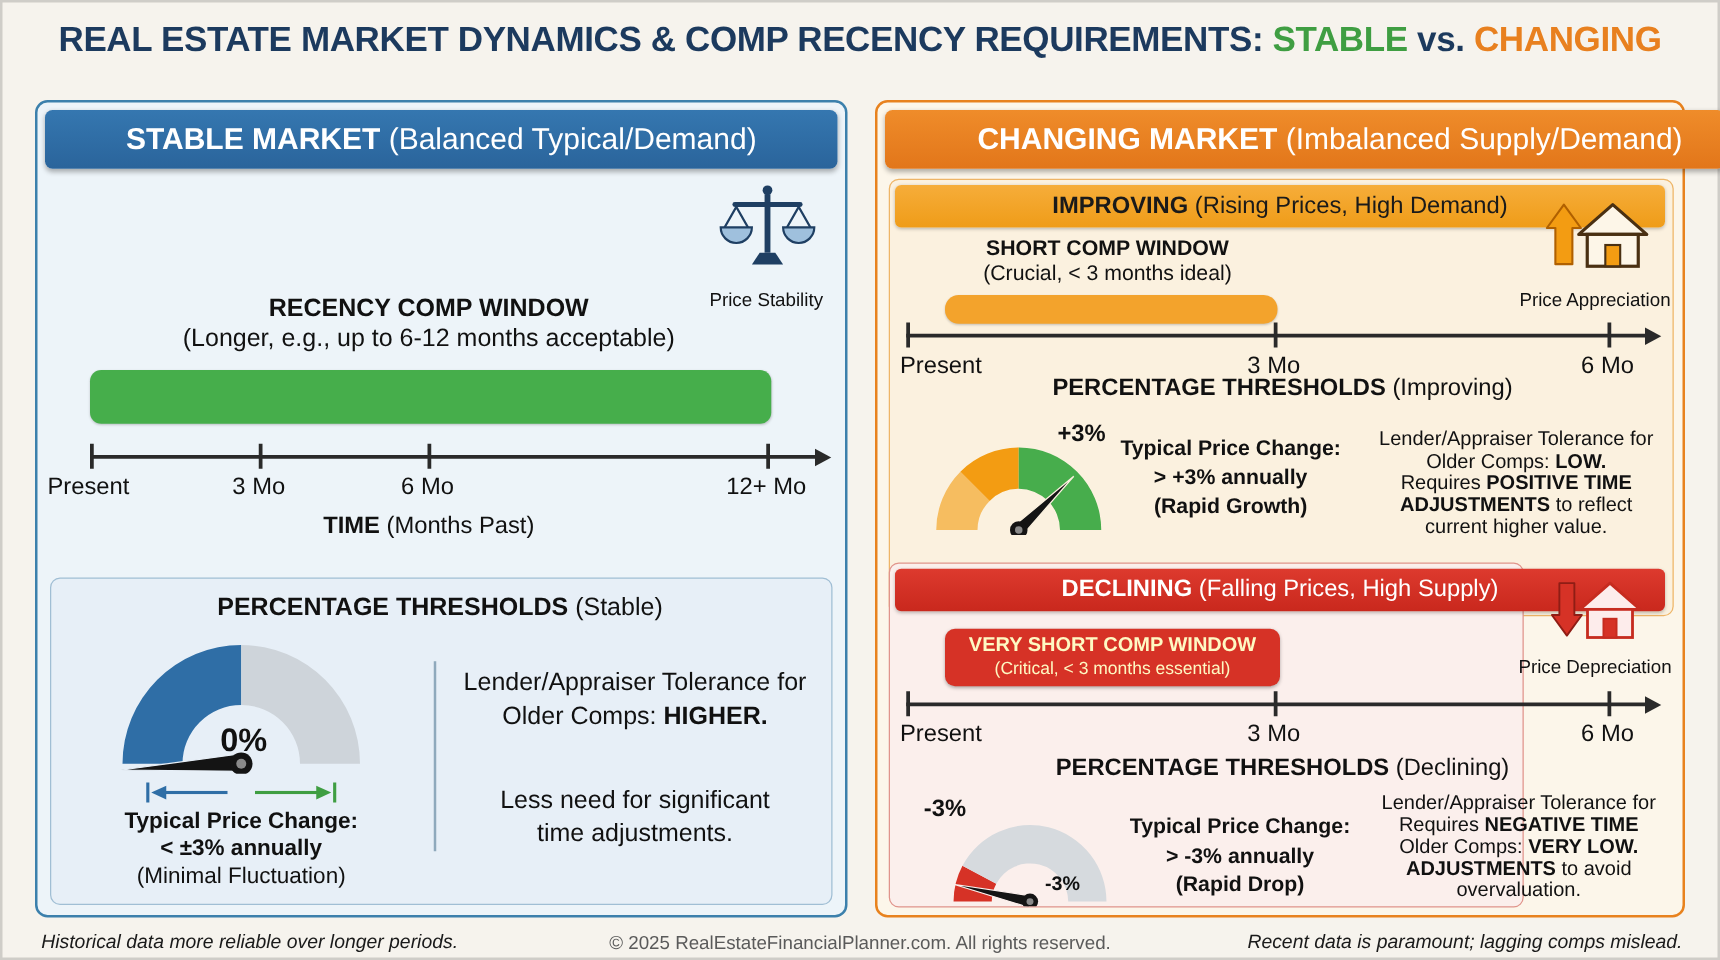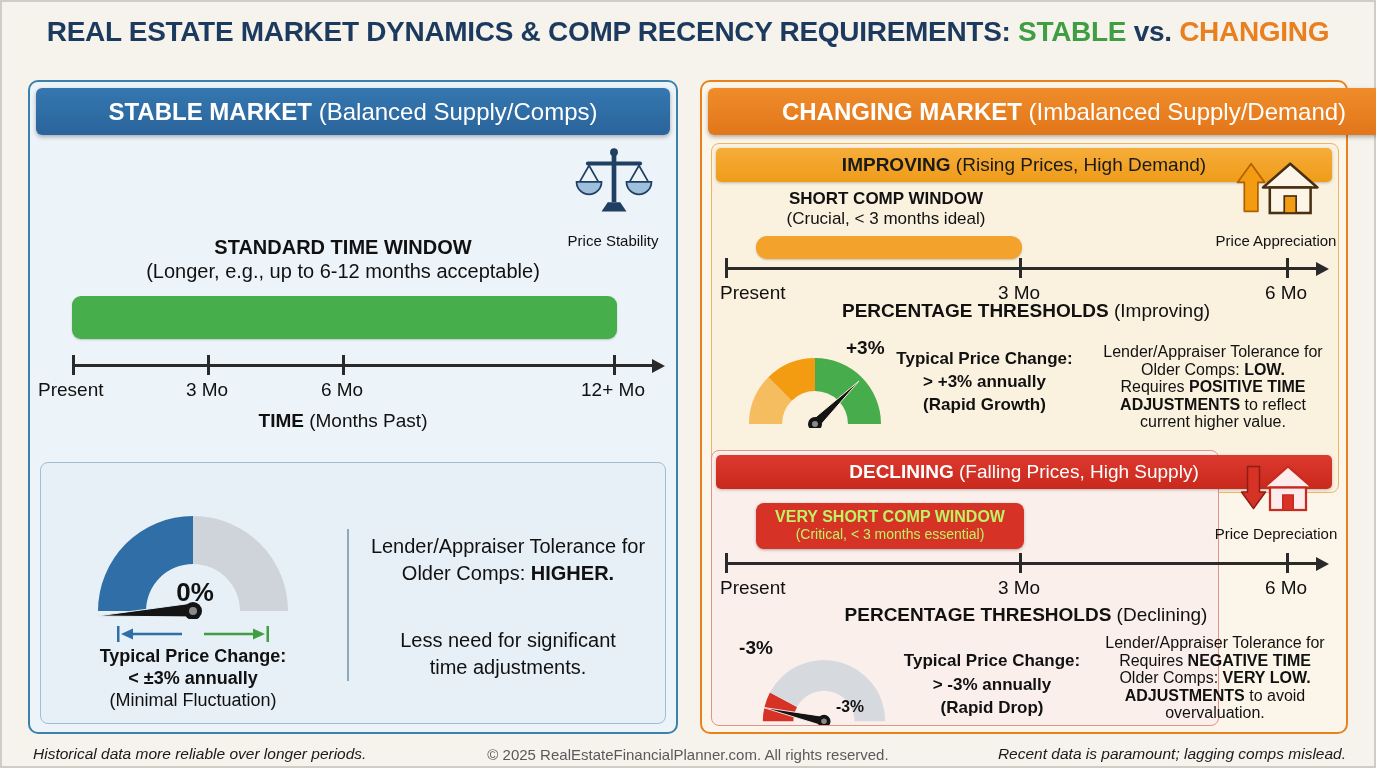--- a/index.html
+++ b/index.html
@@ -37,40 +37,40 @@
 </style>
 </head>
 <body>
 
 <div class="abs page-title">
   <span>REAL ESTATE MARKET DYNAMICS &amp; COMP RECENCY REQUIREMENTS: </span><span class="t-green">STABLE</span><span> vs. </span><span class="t-orange">CHANGING</span>
 </div>
 
 <section class="abs panel stable-panel">
   <div class="abs hdr hdr-blue">
-    <span class="b">STABLE MARKET</span><span> (Balanced Supply/Comps)</span>
+    <span class="b">STABLE MARKET</span><span> (Balanced Typical/Demand)</span>
   </div>
 
   <svg class="abs" style="left:545px;top:60px" width="78" height="86" viewBox="0 0 100 100">
     <g fill="#1f3f63" stroke="none">
       <circle cx="50" cy="8" r="5"></circle>
       <rect x="47" y="12" width="6" height="60"></rect>
       <rect x="14" y="20" width="72" height="5" rx="2.5"></rect>
       <path d="M34 84 L66 84 L58 72 L42 72 Z"></path>
     </g>
     <g stroke="#1f3f63" stroke-width="2.2" fill="none">
       <path d="M18 25 L6 46 M18 25 L30 46"></path>
       <path d="M82 25 L70 46 M82 25 L94 46"></path>
     </g>
     <path d="M2 46 A16 16 0 0 0 34 46 Z" fill="#9fc0dd" stroke="#1f3f63" stroke-width="2.2"></path>
     <path d="M66 46 A16 16 0 0 0 98 46 Z" fill="#9fc0dd" stroke="#1f3f63" stroke-width="2.2"></path>
   </svg>
   <div class="abs ctr" style="left:508px;top:150px;width:150px;font-size:15px">Price Stability</div>
 
-  <div class="abs ctr b" style="left:53px;top:154px;width:520px;font-size:20px">STANDARD TIME WINDOW</div>
+  <div class="abs ctr b" style="left:53px;top:154px;width:520px;font-size:20px">RECENCY COMP WINDOW</div>
   <div class="abs ctr" style="left:53px;top:178px;width:520px;font-size:20px">(Longer, e.g., up to 6-12 months acceptable)</div>
 
   <div class="abs" style="left:42px;top:214px;width:545px;height:43px;background:#46ae4b;border-radius:9px;box-shadow:0 1px 2px rgba(0,0,0,.2)"></div>
 
   <div class="abs" style="left:0;top:270px;width:650px;height:56px">
     <div class="abs tl-line" style="left:42px;top:12px;width:582px"></div>
     <div class="abs tl-head" style="left:622px;top:6.5px"></div>
     <div class="abs tl-tick" style="left:42px"></div>
     <div class="abs tl-tick" style="left:177px"></div>
     <div class="abs tl-tick" style="left:312px"></div>
@@ -79,20 +79,23 @@
     <div class="abs tl-lab ctr" style="left:132px;width:90px">3 Mo</div>
     <div class="abs tl-lab ctr" style="left:267px;width:90px">6 Mo</div>
     <div class="abs tl-lab ctr" style="left:538px;width:90px">12+ Mo</div>
   </div>
 
   <div class="abs ctr" style="left:53px;top:328px;width:520px;font-size:19px">
     <span class="b">TIME</span><span> (Months Past)</span>
   </div>
 
   <div class="abs thbox">
+    <div class="abs ctr" style="left:0;top:12px;width:622px;font-size:20px">
+      <span class="b">PERCENTAGE THRESHOLDS</span><span> (Stable)</span>
+    </div>
 
     <svg class="abs" style="left:52px;top:44px" width="200" height="112" viewBox="0 0 200 112">
       <path d="M5 104 A95 95 0 0 1 100 9 L100 57 A47 47 0 0 0 53 104 Z" fill="#2f6ea6"></path>
       <path d="M100 9 A95 95 0 0 1 195 104 L147 104 A47 47 0 0 0 100 57 Z" fill="#ced4da"></path>
       <text x="102" y="94" text-anchor="middle" font-size="26" font-weight="bold" fill="#111">0%</text>
       <polygon points="4,109 100,96 100,110" fill="#141414" stroke="#e7eff7" stroke-width="1"></polygon>
       <circle cx="100" cy="104" r="9" fill="#141414"></circle>
       <circle cx="100" cy="104" r="4" fill="#8a8a8a"></circle>
     </svg>
 
@@ -180,21 +183,21 @@
       <div><span class="b">ADJUSTMENTS</span><span> to reflect</span></div>
       <div>current higher value.</div>
     </div>
   </div>
 
   <div class="abs subpanel declining-panel">
     <div class="abs subhdr subhdr-red">
       <span class="b">DECLINING</span><span> (Falling Prices, High Supply)</span>
     </div>
 
-    <div class="abs ctr" style="left:44px;top:52px;width:268px;height:46px;background:#d63226;border-radius:8px;color:#bef264;box-shadow:0 1px 3px rgba(0,0,0,.3)">
+    <div class="abs ctr" style="left:44px;top:52px;width:268px;height:46px;background:#d63226;border-radius:8px;color:#fef9c3;box-shadow:0 1px 3px rgba(0,0,0,.3)">
       <div class="b" style="font-size:16px;margin-top:5px">VERY SHORT COMP WINDOW</div>
       <div style="font-size:14px">(Critical, &lt; 3 months essential)</div>
     </div>
 
     <svg class="abs" style="left:526px;top:14px" width="82" height="60" viewBox="0 0 100 80">
       <polygon points="62,2 94,30 30,30" fill="#fdeceb" stroke="#c62b1f" stroke-width="3" stroke-linejoin="round"></polygon>
       <rect x="38" y="30" width="48" height="30" fill="#fdeceb" stroke="#c62b1f" stroke-width="3"></rect>
       <rect x="55" y="40" width="14" height="20" fill="#d63226" stroke="#c62b1f" stroke-width="2"></rect>
       <polygon points="16,58 0,36 8,36 8,2 24,2 24,36 32,36" fill="#d63226" stroke="#8f1d15" stroke-width="2" stroke-linejoin="round"></polygon>
     </svg>

